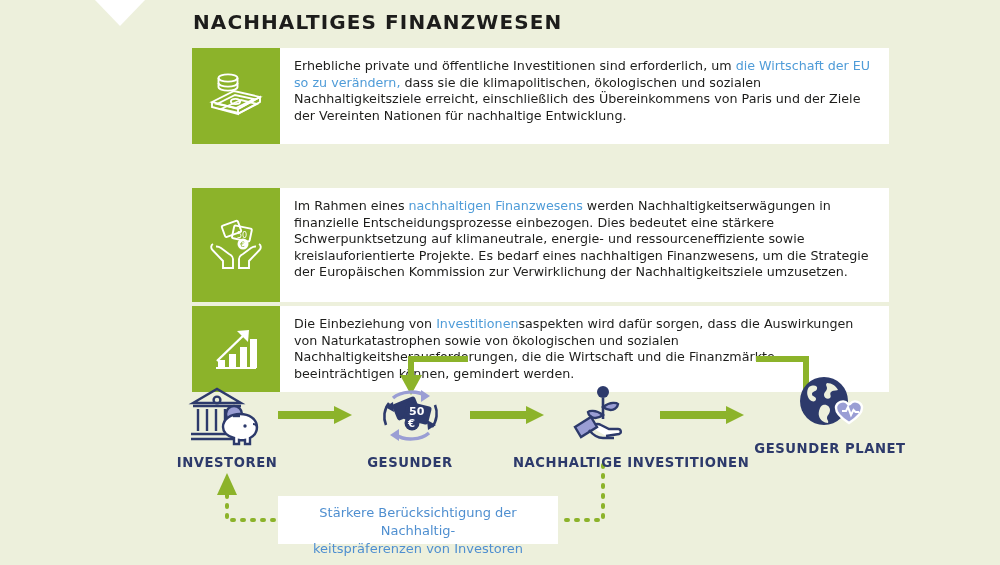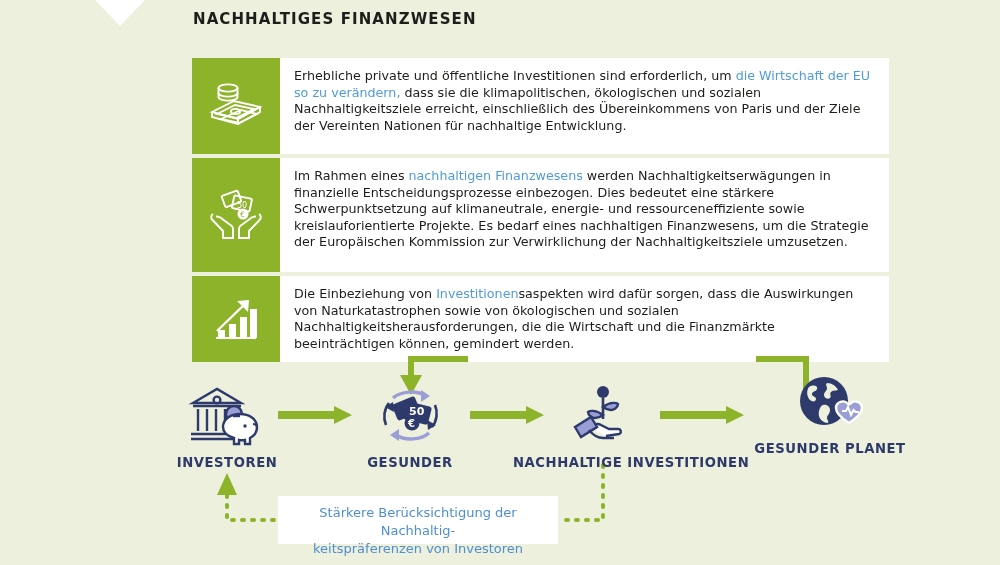--- a/index.html
+++ b/index.html
@@ -25,32 +25,32 @@
     border-left: 25px solid transparent;
     border-right: 25px solid transparent;
     border-top: 26px solid #ffffff;
   }
 
   
   .page-title {
     position: absolute;
     left: 193px;
     top: 10px;
-    font-size: 15px;
+    font-size: 20px;
     font-weight: bold;
     letter-spacing: 1.1px;
     color: #1d1d1b;
     font-family: "DejaVu Sans", sans-serif;
   }
 
   
   .rows {
     position: absolute;
     left: 192px;
-    top: 58px;
+    top: 48px;
     width: 697px;
   }
   .row {
     display: flex;
     align-items: stretch;
     margin-bottom: 4px;
   }
   .row-icon {
     width: 88px;
     flex: 0 0 88px;
@@ -64,21 +64,21 @@
     flex: 1 1 auto;
     background: #ffffff;
     padding: 10px 14px 10px 14px;
     font-size: 12.7px;
     line-height: 16.6px;
     color: #1d1d1b;
     font-family: "DejaVu Sans", sans-serif;
   }
   .row-text .hl { color: #4f9cd8; }
   .r1 .row-icon, .r1 .row-text { min-height: 76px; }
-  .r2 .row-icon, .r2 .row-text { min-height: 94px; }
+  .r2 .row-icon, .r2 .row-text { min-height: 94px; margin-top: 40px; }
   .r3 .row-icon, .r3 .row-text { min-height: 58px; }
 
   
   .flow {
     position: absolute;
     left: 0;
     top: 315px;
     width: 1000px;
     height: 250px;
   }

